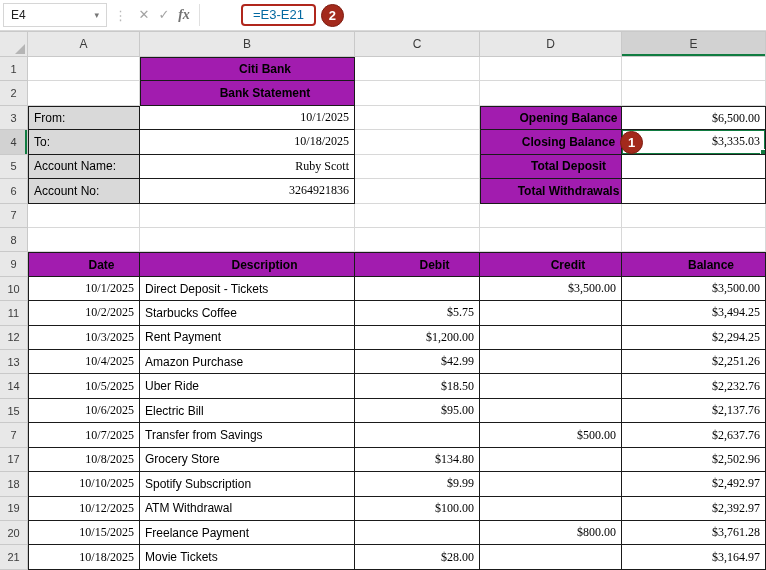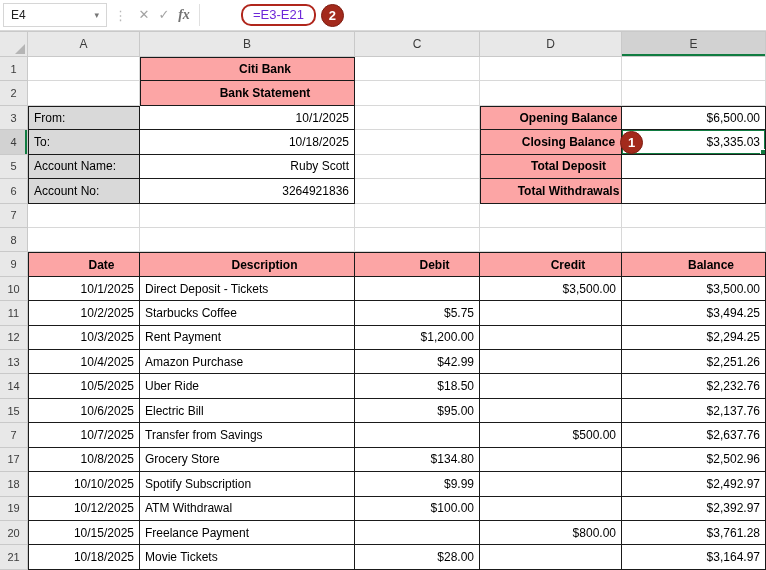--- a/index.html
+++ b/index.html
@@ -69,24 +69,24 @@
   }
   .formula-area {
     flex: 1;
     display: flex;
     align-items: center;
     height: 100%;
     padding-left: 36px;
   }
   .formula-highlight {
     border: 2px solid #b0261c;
-    border-radius: 10px;
+    border-radius: 4px;
     padding: 1px 10px 2px 10px;
     font-size: 13px;
-    color: #6d28d9;
+    color: #0369a1;
     background: #fff;
   }
   .badge {
     display: inline-flex;
     align-items: center;
     justify-content: center;
     width: 23px;
     height: 23px;
     border-radius: 50%;
     background: #a32a1c;
@@ -169,23 +169,23 @@
     padding: 0 5px;
     overflow: hidden;
     white-space: nowrap;
   }
   .cw0 { width: 112px; }
   .cw1 { width: 215px; }
   .cw2 { width: 125px; }
   .cw3 { width: 142px; }
   .cw4 { width: 144px; }
 
-  .c-head { background: #fca5a5; font-weight: bold; justify-content: center; padding-left: 40px; }
+  .c-head { background: #a21caf; font-weight: bold; justify-content: center; padding-left: 40px; }
   .c-label { background: #d9d9d9; font-weight: normal; justify-content: flex-start; }
-  .c-num { justify-content: flex-end; }
+  .c-num { justify-content: flex-end; font-family: Liberation Serif, serif; }
   .c-text { justify-content: flex-start; }
 
   .bb { border-bottom-color: #1a1a1a; }
   .br { border-right-color: #1a1a1a; }
   .bt { border-top: 1px solid #1a1a1a; }
   .bl { border-left: 1px solid #1a1a1a; }
 
   .cell.sel { position: relative; z-index: 3; }
   .cell.sel::after {
     content: "";

